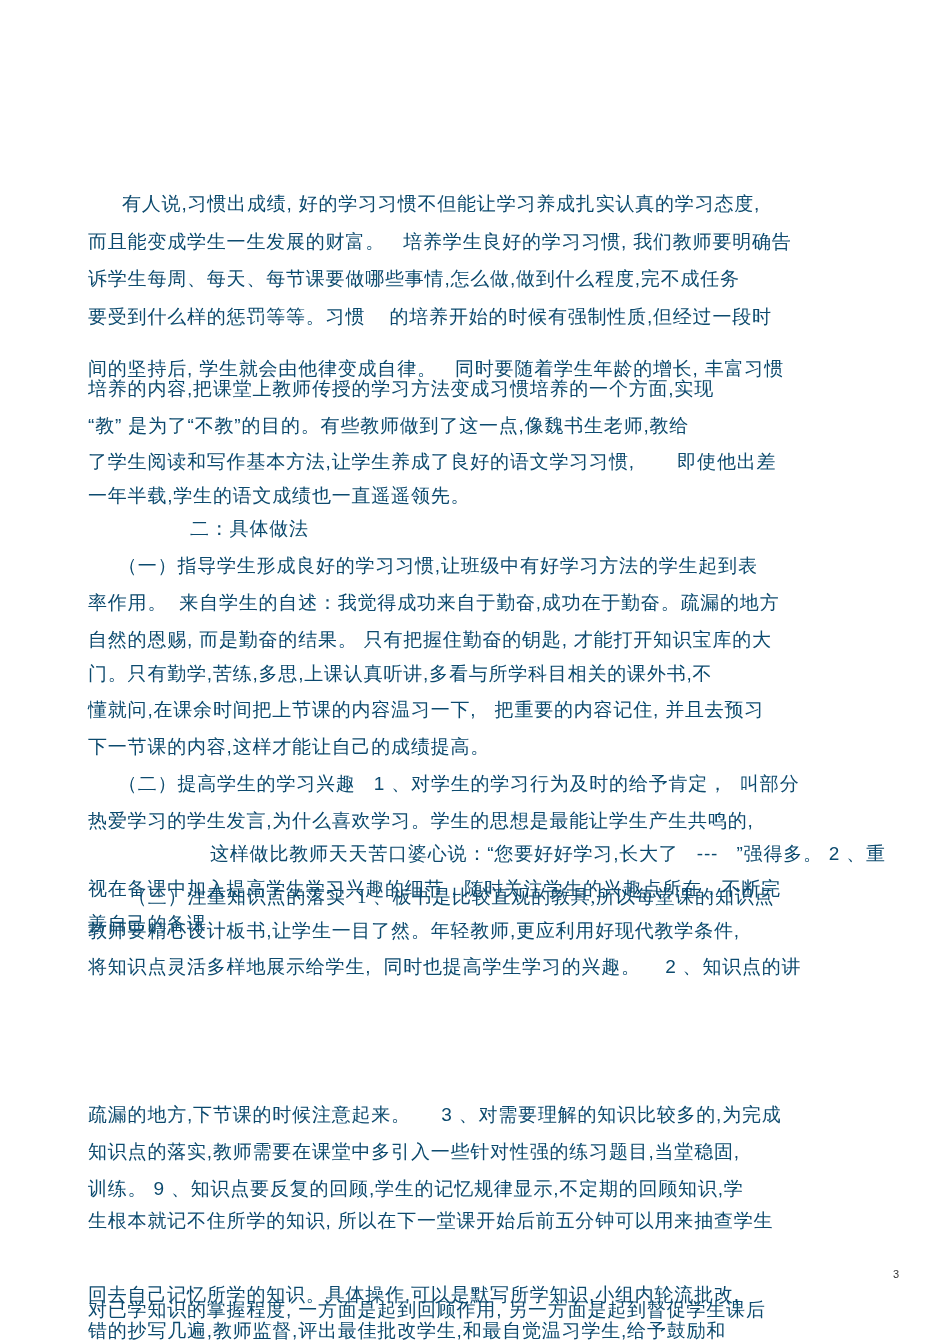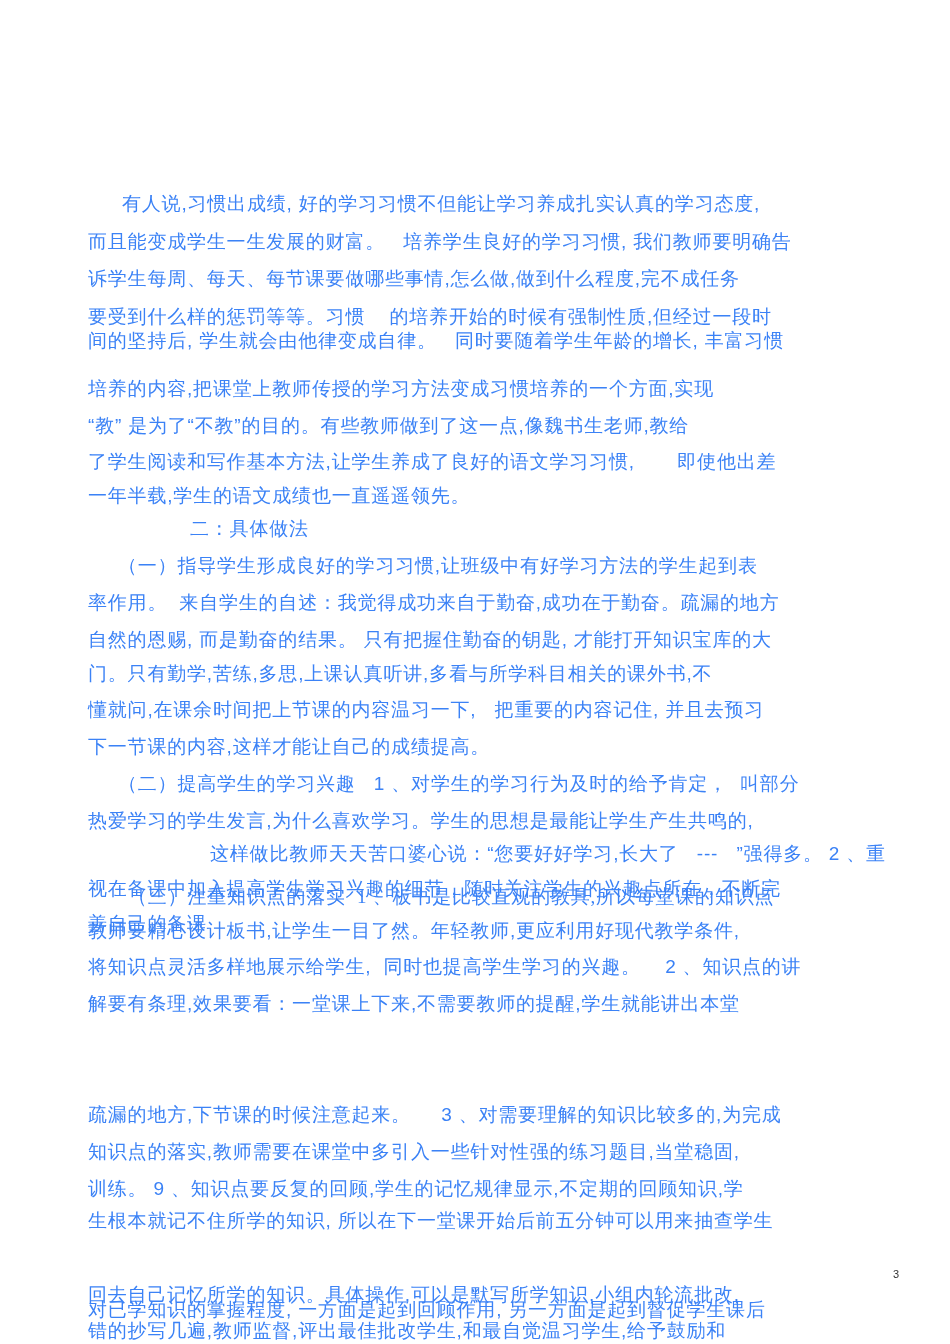--- a/index.html
+++ b/index.html
@@ -13,21 +13,21 @@
   }
   .sheet{position:absolute;inset:0;background:#ffffff;}
   .ln{
     position:absolute;
     left:88px;
     width:800px;
     font-size:19px;
     line-height:1.2;
     letter-spacing:0.8px;
     white-space:pre;
-    color:#3b82f6;
+    color:#0c4a6e;
   }
   .indent-first{padding-left:34px;}
   .indent-par{padding-left:30px;}
   .indent-head{padding-left:102px;}
   .indent-quote{padding-left:122px;}
   .indent-sub{padding-left:40px;font-family:Liberation Serif, serif;}
   .page-num{
     position:absolute;
     left:893px;top:1268px;
     font-size:11px;
@@ -37,21 +37,21 @@
 </style>
 </head>
 <body>
 
 <div class="sheet">
 
   <div class="ln indent-first" style="top:193px">有人说,习惯出成绩, 好的学习习惯不但能让学习养成扎实认真的学习态度,</div>
   <div class="ln" style="top:231px">而且能变成学生一生发展的财富。   培养学生良好的学习习惯, 我们教师要明确告</div>
   <div class="ln" style="top:268px">诉学生每周、每天、每节课要做哪些事情,怎么做,做到什么程度,完不成任务</div>
   <div class="ln" style="top:306px">要受到什么样的惩罚等等。习惯    的培养开始的时候有强制性质,但经过一段时</div>
-  <div class="ln" style="top:330px">间的坚持后, 学生就会由他律变成自律。   同时要随着学生年龄的增长, 丰富习惯</div>
+  <div class="ln" style="top:358px">间的坚持后, 学生就会由他律变成自律。   同时要随着学生年龄的增长, 丰富习惯</div>
   <div class="ln" style="top:378px">培养的内容,把课堂上教师传授的学习方法变成习惯培养的一个方面,实现</div>
   <div class="ln" style="top:415px">“教” 是为了“不教”的目的。有些教师做到了这一点,像魏书生老师,教给</div>
   <div class="ln" style="top:451px">了学生阅读和写作基本方法,让学生养成了良好的语文学习习惯,       即使他出差</div>
   <div class="ln" style="top:485px">一年半载,学生的语文成绩也一直遥遥领先。</div>
 
   <div class="ln indent-head" style="top:518px">二：具体做法</div>
 
   <div class="ln indent-par" style="top:555px">（一）指导学生形成良好的学习习惯,让班级中有好学习方法的学生起到表</div>
   <div class="ln" style="top:592px">率作用。  来自学生的自述：我觉得成功来自于勤奋,成功在于勤奋。疏漏的地方</div>
   <div class="ln" style="top:629px">自然的恩赐, 而是勤奋的结果。 只有把握住勤奋的钥匙, 才能打开知识宝库的大</div>
@@ -61,21 +61,20 @@
   <div class="ln indent-par" style="top:773px">（二）提高学生的学习兴趣   1 、对学生的学习行为及时的给予肯定，  叫部分</div>
   <div class="ln" style="top:810px">热爱学习的学生发言,为什么喜欢学习。学生的思想是最能让学生产生共鸣的,</div>
   <div class="ln indent-quote" style="top:843px">这样做比教师天天苦口婆心说：“您要好好学习,长大了   ---   ”强得多。 2 、重</div>
 
   <div class="ln" style="top:878px">视在备课中加入提高学生学习兴趣的细节，随时关注学生的兴趣点所在，不断完</div>
   <div class="ln indent-sub" style="top:886px">（三）注重知识点的落实  1 、板书是比较直观的教具,所以每堂课的知识点</div>
   <div class="ln" style="top:913px">善自己的备课</div>
   <div class="ln" style="top:920px">教师要精心设计板书,让学生一目了然。年轻教师,更应利用好现代教学条件,</div>
 
   <div class="ln" style="top:956px">将知识点灵活多样地展示给学生,  同时也提高学生学习的兴趣。    2 、知识点的讲</div>
-  <div class="ln" style="top:993px">解要有条理,效果要看：一堂课上下来,不需要教师的提醒,学生就能讲出本堂</div>
   <div class="ln" style="top:1104px">疏漏的地方,下节课的时候注意起来。     3 、对需要理解的知识比较多的,为完成</div>
   <div class="ln" style="top:1141px">知识点的落实,教师需要在课堂中多引入一些针对性强的练习题目,当堂稳固,</div>
   <div class="ln" style="top:1178px">训练。 9 、知识点要反复的回顾,学生的记忆规律显示,不定期的回顾知识,学</div>
   <div class="ln" style="top:1210px">生根本就记不住所学的知识, 所以在下一堂课开始后前五分钟可以用来抽查学生</div>
   <div class="ln" style="top:1299px">对已学知识的掌握程度, 一方面是起到回顾作用, 另一方面是起到督促学生课后</div>
   <div class="ln" style="top:1284px">回去自己记忆所学的知识。具体操作,可以是默写所学知识,小组内轮流批改,</div>
   <div class="ln" style="top:1320px">错的抄写几遍,教师监督,评出最佳批改学生,和最自觉温习学生,给予鼓励和</div>
 
   <div class="page-num">3</div>
 </div>

